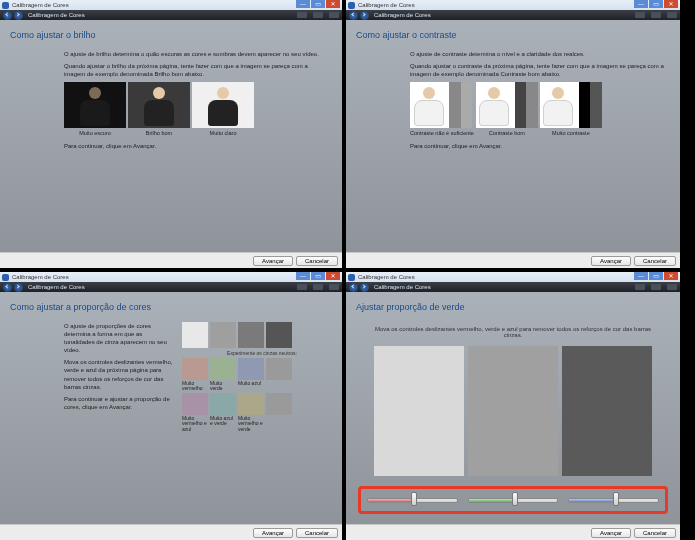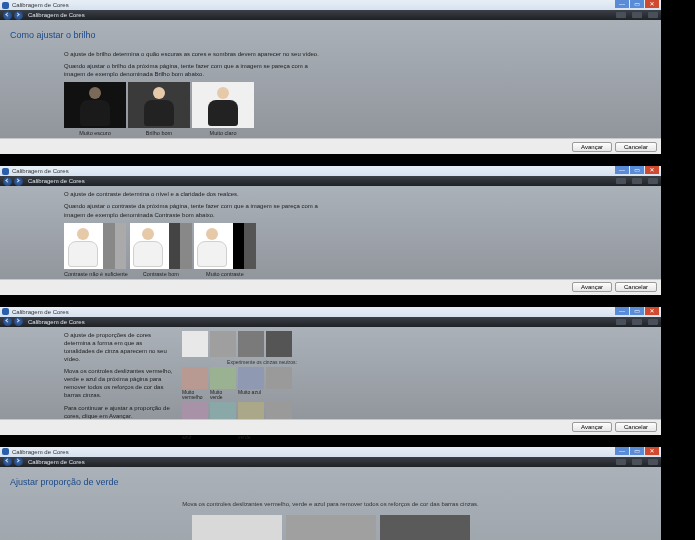--- a/index.html
+++ b/index.html
@@ -1,17 +1,17 @@
 <!DOCTYPE html>
 <html><head>
 <meta charset="utf-8">
 <style>
   * { box-sizing: border-box; margin: 0; padding: 0; }
   body { background: #000; font-family: "Segoe UI", Arial, sans-serif; font-size: 7px; color: #333; }
-  .grid { display: grid; grid-template-columns: 1fr; grid-template-rows: 1fr 1fr; width: 661px; height: 540px; gap: 12px; background:#000;}
+  .grid { display: grid; grid-template-columns: 1fr 1fr; grid-template-rows: 1fr 1fr; width: 661px; height: 540px; gap: 4px; background:#000;}
   .quad { position: relative; background: #000; }
   .titlebar { height: 10px; background: linear-gradient(#e8eef6,#d6e2f0); display:flex; align-items:center; padding:0 2px; }
   .titlebar .icon { width:7px;height:7px;background:#2b5fa9;border-radius:2px;margin-right:3px;}
   .titlebar .t { font-size:6px;color:#333;}
   .winbtns { position:absolute; right:2px; top:0; display:flex;}
   .winbtns span{ width:14px;height:8px;display:inline-block;font-size:6px;text-align:center;line-height:8px;color:#fff;}
   .wb-min{background:#5a8bd6;}
   .wb-max{background:#5a8bd6;margin-left:1px;}
   .wb-close{background:#d04a2f;margin-left:1px;}
   .toolbar{height:10px;background:linear-gradient(#3b3f46,#1e2125);display:flex;align-items:center;padding:0 3px;}
@@ -158,20 +158,21 @@
       <span class="nav fwd"></span>
       <span class="tlabel">Calibragem de Cores</span>
       <div class="tmenu">
           <span></span>
           <span></span>
           <span></span>
         </div>
     </div>
     <div class="qarea">
       <div class="page">
+        <div class="page-head">Como ajustar o contraste</div>
         <div class="content">
             <div class="content-inner">
           <div class="txt">O ajuste de contraste determina o nível e a claridade dos realces.</div>
           <div class="txt">Quando ajustar o contraste da próxima página, tente fazer com que a imagem se pareça com a imagem de exemplo denominada Contraste bom abaixo.</div>
           <div class="row3">
             <div>
               <div class="thumb wh">
                     <div class="person white">
                       <div class="head"></div>
                       <div class="body"></div>
@@ -236,20 +237,21 @@
       <span class="nav fwd"></span>
       <span class="tlabel">Calibragem de Cores</span>
       <div class="tmenu">
           <span></span>
           <span></span>
           <span></span>
         </div>
     </div>
     <div class="qarea">
       <div class="page">
+        <div class="page-head">Como ajustar a proporção de cores</div>
         <div class="content">
             <div style="margin-left:64px;width:278px" class="c3">
           <div class="c3-left">
             <div class="txt">O ajuste de proporções de cores determina a forma em que as tonalidades de cinza aparecem no seu vídeo.</div>
             <div class="txt">Mova os controles deslizantes vermelho, verde e azul da próxima página para remover todos os reforços de cor das barras cinzas.</div>
             <div class="txt">Para continuar e ajustar a proporção de cores, clique em Avançar.</div>
           </div>
           <div class="c3-right">
             <div class="bigsw">
               <span style="background:#e8e8e8"></span>

